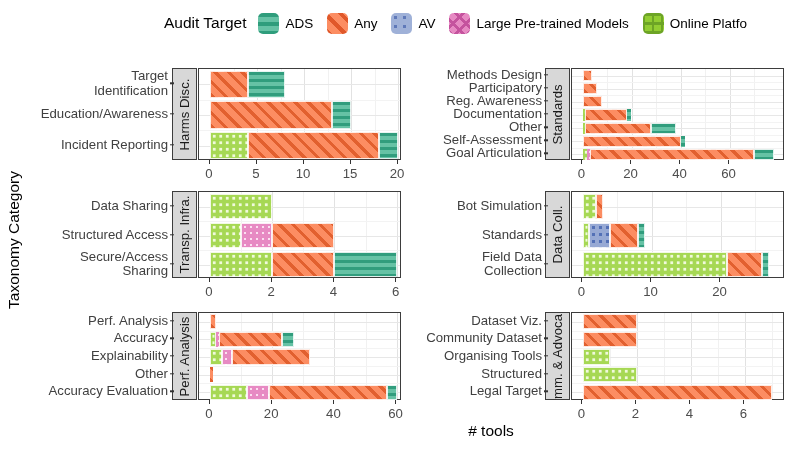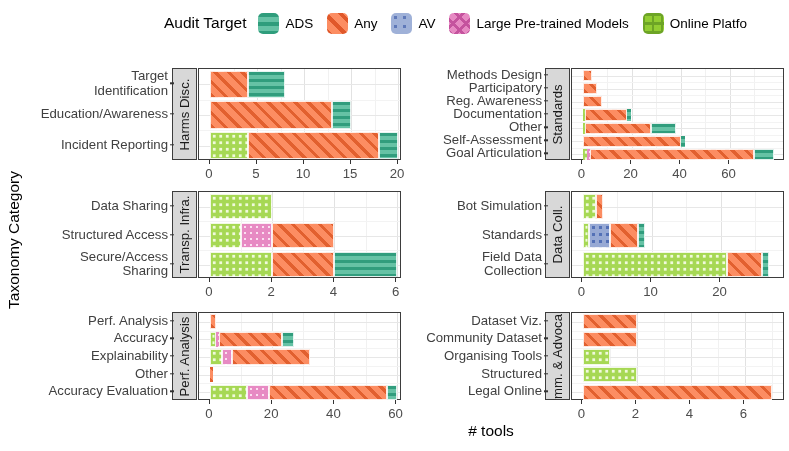--- a/index.html
+++ b/index.html
@@ -399,21 +399,21 @@
         <span class="striptext">mm. &amp; Advoca</span>
       </div>
       <div class="cat-label" style="left: 398px; top: 320.8px; width: 144px;">Dataset Viz.</div>
       <div class="ytick" style="left: 544px; top: 320.8px;"></div>
       <div class="cat-label" style="left: 398px; top: 338.4px; width: 144px;">Community Dataset</div>
       <div class="ytick" style="left: 544px; top: 338.4px;"></div>
       <div class="cat-label" style="left: 398px; top: 356px; width: 144px;">Organising Tools</div>
       <div class="ytick" style="left: 544px; top: 356px;"></div>
       <div class="cat-label" style="left: 398px; top: 373.6px; width: 144px;">Structured</div>
       <div class="ytick" style="left: 544px; top: 373.6px;"></div>
-      <div class="cat-label" style="left: 398px; top: 391.2px; width: 144px;">Legal Online</div>
+      <div class="cat-label" style="left: 398px; top: 391.2px; width: 144px;">Legal Target</div>
       <div class="ytick" style="left: 544px; top: 391.2px;"></div>
       <div class="xtick" style="left: 581px; top: 400px;"></div>
       <div class="xtick-label" style="left: 563.5px; top: 406px;">0</div>
       <div class="xtick" style="left: 635px; top: 400px;"></div>
       <div class="xtick-label" style="left: 617.5px; top: 406px;">2</div>
       <div class="xtick" style="left: 689px; top: 400px;"></div>
       <div class="xtick-label" style="left: 671.5px; top: 406px;">4</div>
       <div class="xtick" style="left: 743px; top: 400px;"></div>
       <div class="xtick-label" style="left: 725.5px; top: 406px;">6</div>
     </div>

